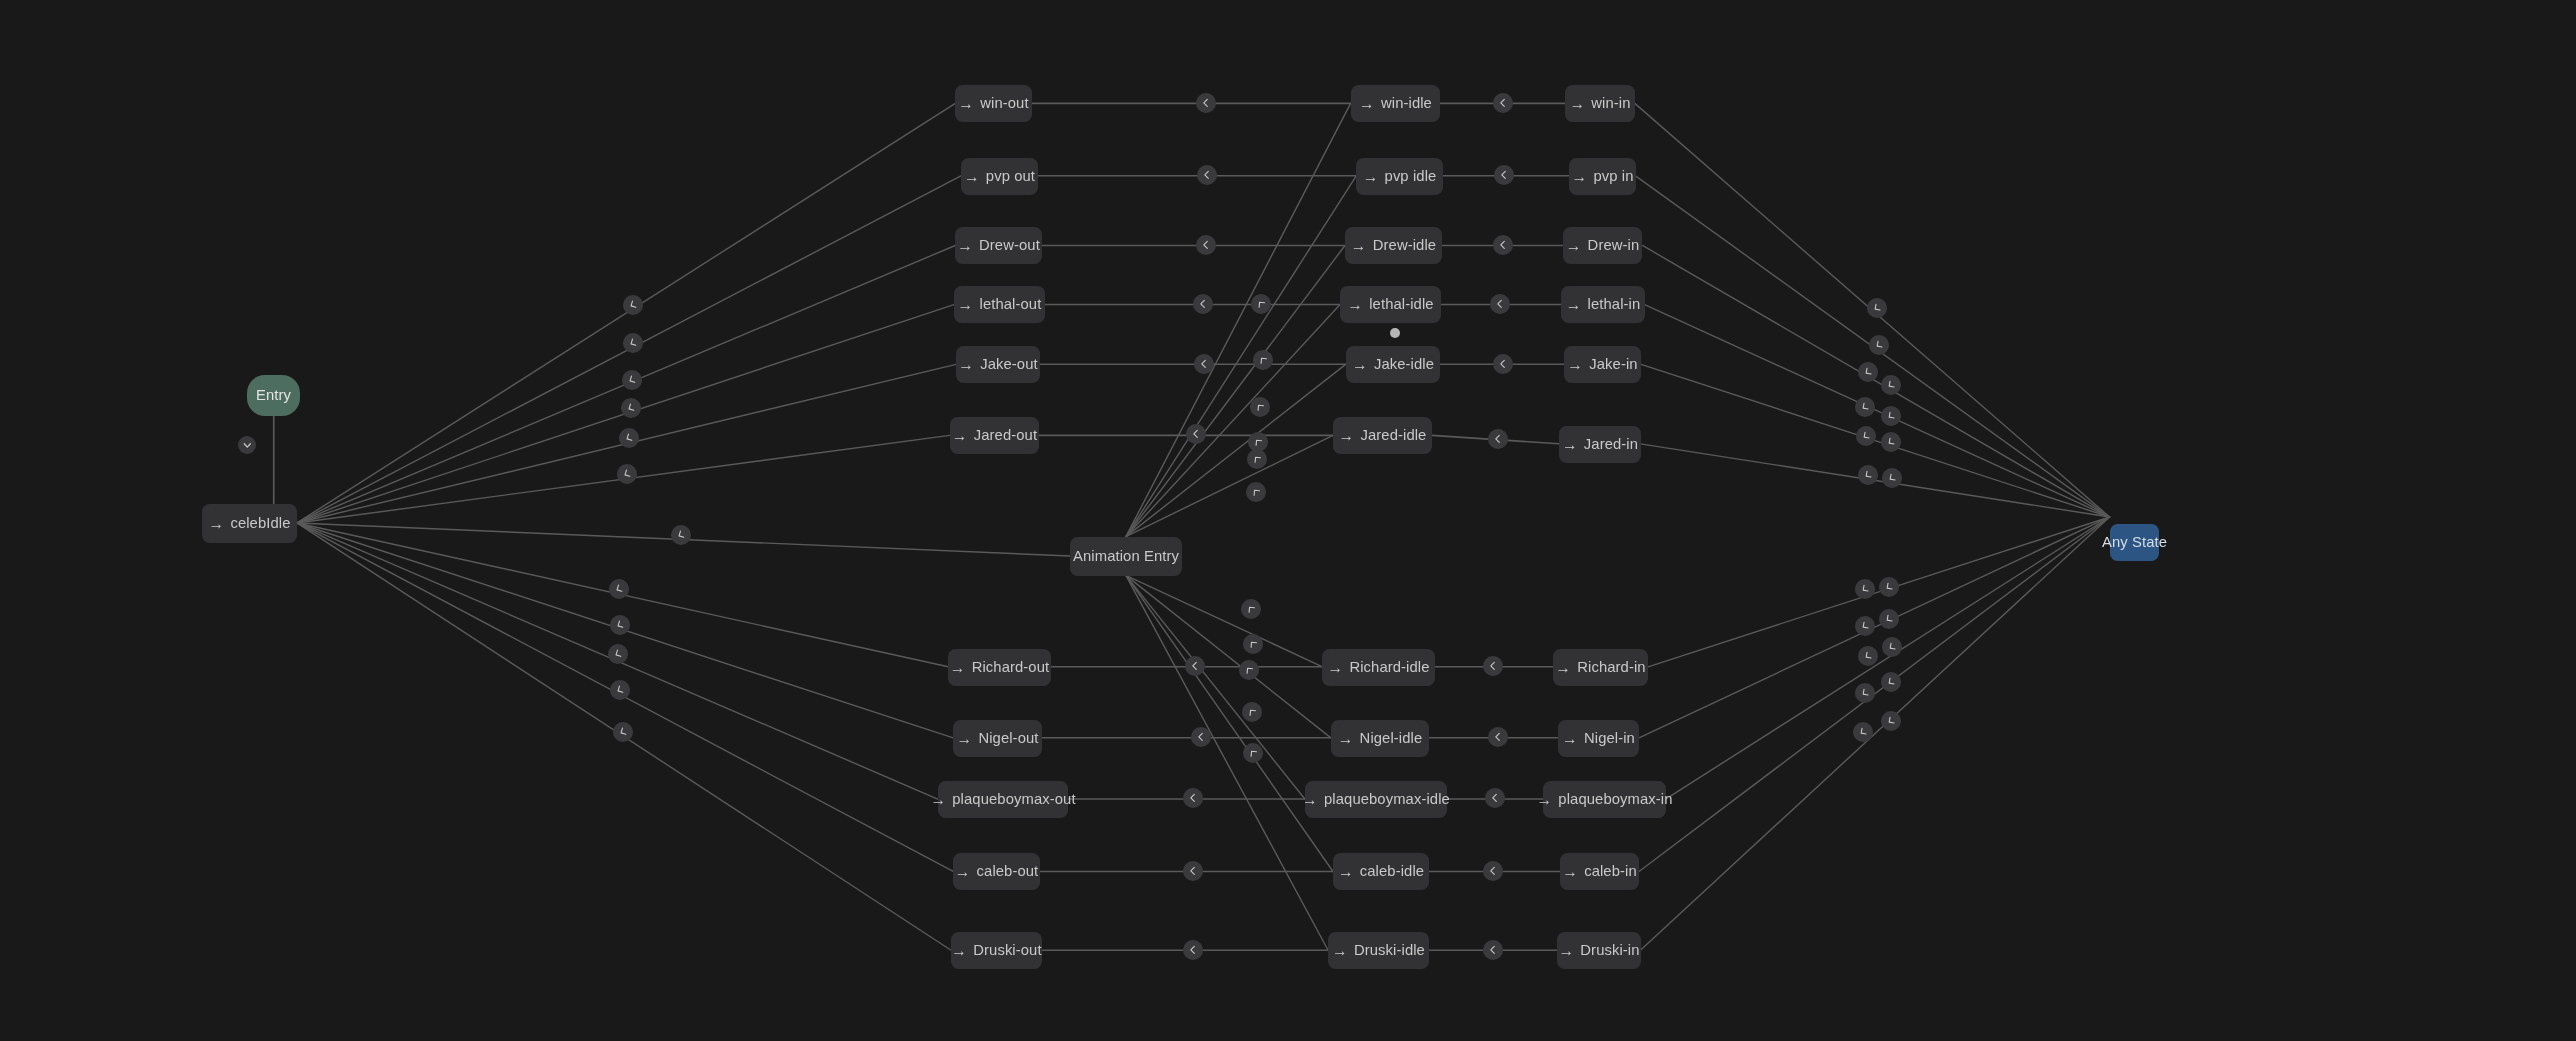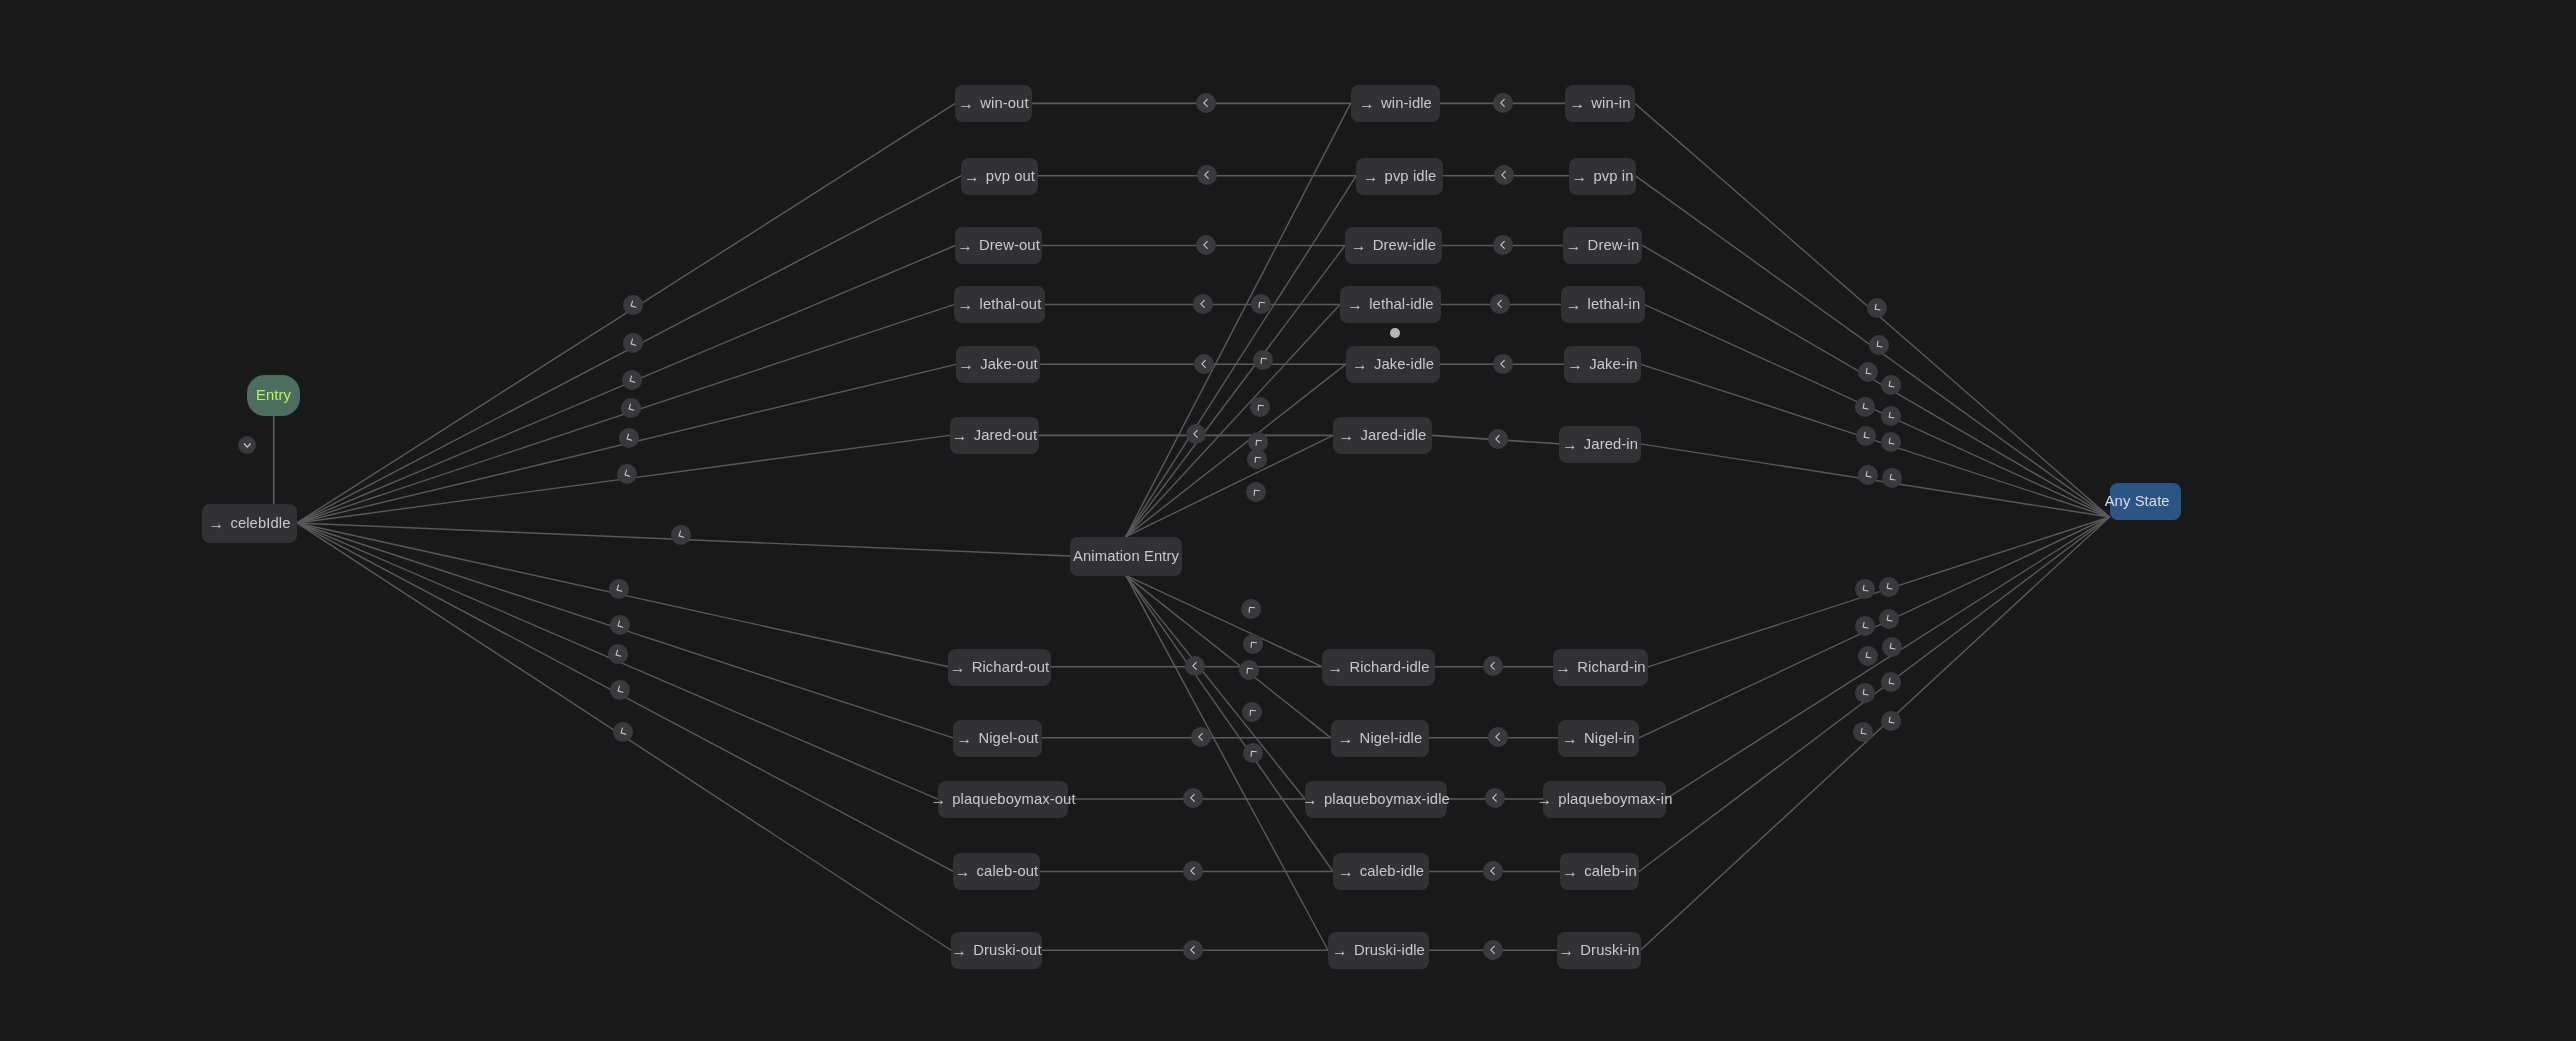--- a/index.html
+++ b/index.html
@@ -42,21 +42,21 @@
     user-select: none;
   }
   .node.state {
     background: #323234;
   }
   .node.hub {
     background: #323234;
   }
   .node.entry {
     background: #4c6d5f;
-    color: #bef264;
+    color: #e5e5e5;
     border-radius: 18px;
   }
   .node.anystate {
     background: #2c5584;
     color: #d6dde5;
   }
   .node .arrow {
     display: inline-block;
     margin-right: 6.3px;
     color: #c9c9c9;
@@ -165,21 +165,21 @@
       <div class="node entry" style="left: 247px; top: 375px; width: 53px; height: 41px;">
         <span class="lbl">Entry</span>
       </div>
       <div class="node state" style="left: 202px; top: 504px; width: 95px; height: 39px;">
         <span class="arrow">→</span>
         <span class="lbl">celebIdle</span>
       </div>
       <div class="node hub" style="left: 1070px; top: 537px; width: 112px; height: 39px;">
         <span class="lbl">Animation Entry</span>
       </div>
-      <div class="node anystate" style="left: 2110px; top: 483px; width: 71px; height: 37px; justify-content: flex-end;">
+      <div class="node anystate" style="left: 2110px; top: 524px; width: 49px; height: 37px;">
         <span class="lbl">Any State</span>
       </div>
       <div class="node state" style="left: 955px; top: 85px; width: 77px; height: 37px;">
         <span class="arrow">→</span>
         <span class="lbl">win-out</span>
       </div>
       <div class="node state" style="left: 1351px; top: 85px; width: 89px; height: 37px;">
         <span class="arrow">→</span>
         <span class="lbl">win-idle</span>
       </div>

